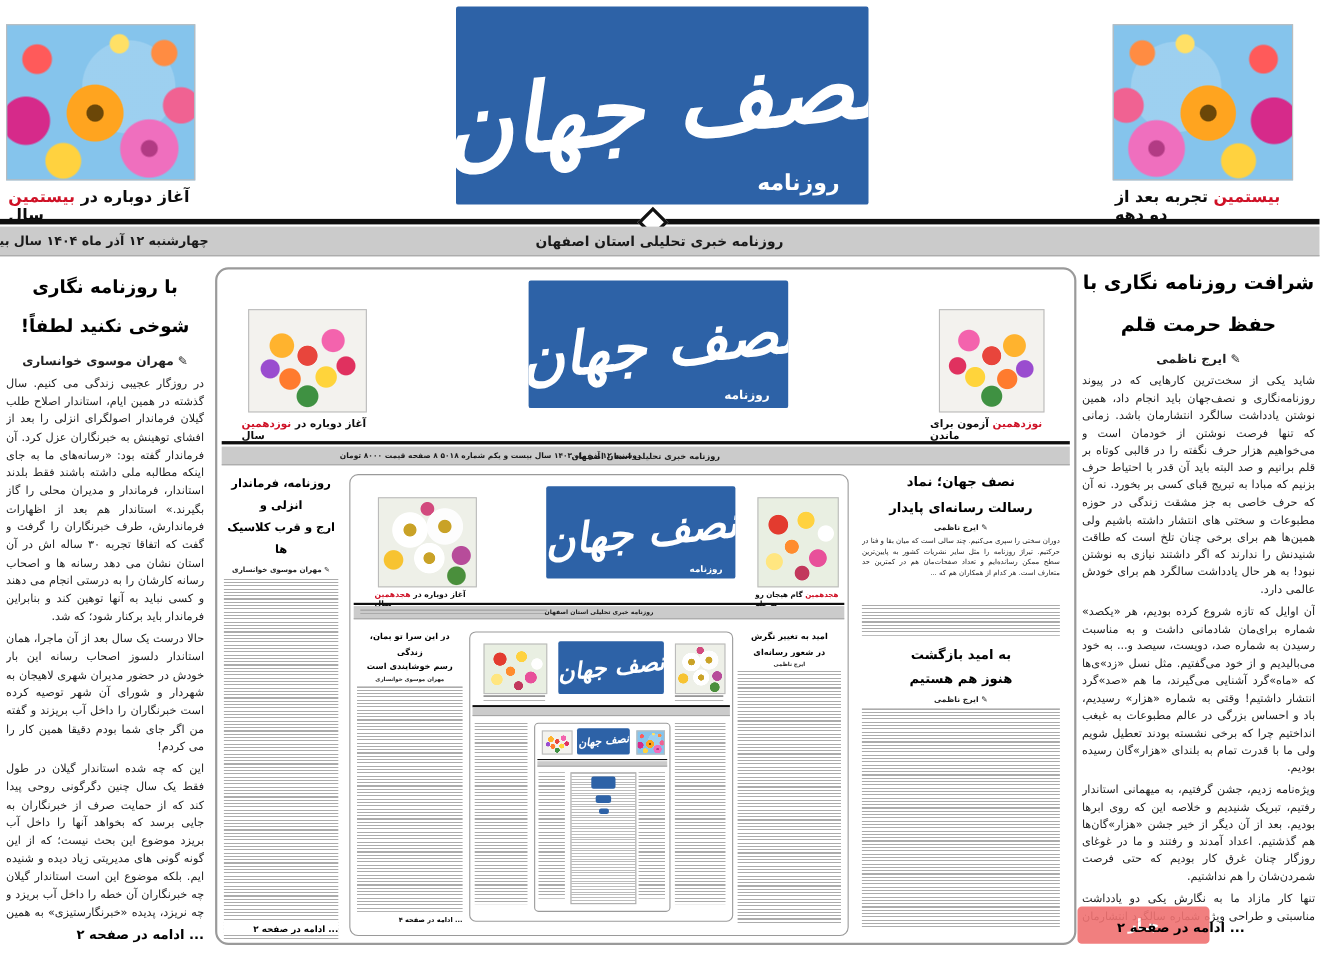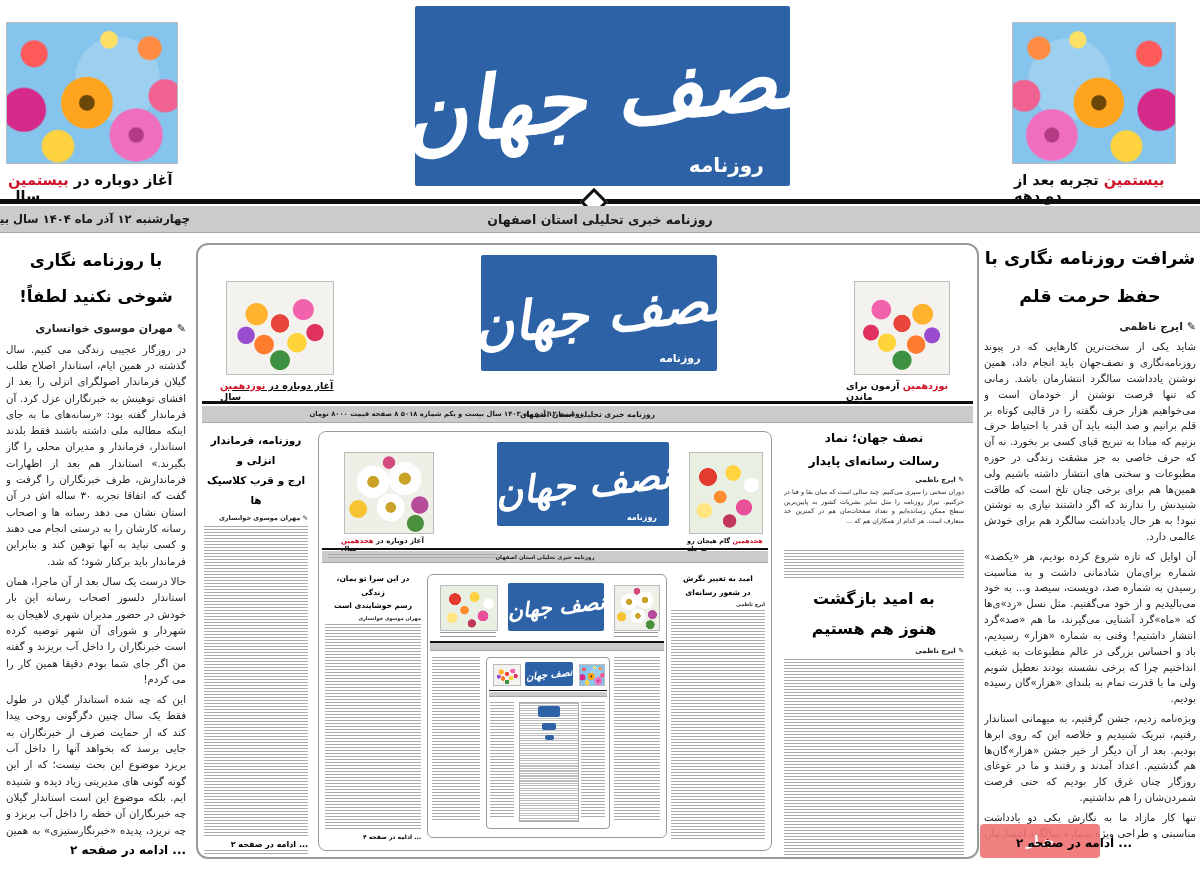--- a/index.html
+++ b/index.html
@@ -50,21 +50,21 @@
     radial-gradient(circle at 20% 72%, #ffe680 0 9%, rgba(255,230,128,0) 10%),
     radial-gradient(circle at 55% 85%, #c2385c 0 8%, rgba(194,56,92,0) 9%);}
   
   .blackrule{background:#0f0f0f;}
   .graybar{background:#cbcbcb;border-bottom:1px solid #a6a6a6;display:flex;align-items:center;}
   .diamond{background:#fff;border:3px solid #111;transform:rotate(45deg);}
   
   .cap{font-weight:bold;text-align:left;color:#0d0d0d;}
   .cap .red{color:#cf1126;}
   .headline{font-weight:bold;text-align:center;color:#000;}
-  .byline{font-weight:bold;color:#222;}
+  .byline{font-weight:bold;text-align:center;color:#222;}
   .pen{font-weight:normal;}
   .bodytxt{text-align:justify;color:#222;overflow:hidden;}
   .bodytxt p{margin:0 0 4px 0;text-indent:0;}
   .cont{font-weight:bold;color:#000;background:#fff;}
   .frame{border:2px solid #9a9a9a;border-radius:12px;background:#fff;}
   .stripes{background:repeating-linear-gradient(to bottom,#8f8f8f 0 1px,rgba(0,0,0,0) 1px 3px);opacity:.75;}
   .stripes2{background:repeating-linear-gradient(to bottom,#7d7d7d 0 1.4px,rgba(0,0,0,0) 1.4px 4px);opacity:.8;}
   .watermark{background:#f07272;border-radius:4px;opacity:.9;display:flex;align-items:center;
     justify-content:center;color:#fff;font-weight:bold;letter-spacing:6px;}
   .fuzz{background:repeating-linear-gradient(to bottom,#bdbdbd 0 1px,#fff 1px 2.5px),
@@ -122,21 +122,21 @@
     <p>تنها کار مازاد ما به نگارش یکی دو یادداشت مناسبتی و طراحی ویژه شماره سالگرد انتشارمان خلاصه شد که هر سال تصویر صفحه اول سال قبل را در آن قاب گرفته‌ایم.</p>
   </div>
   <div class="watermark abs" style="left:-4px;bottom:2px;width:120px;height:34px;font-size:14px;">جـار</div>
   <div class="cont abs" style="right:60px;bottom:8px;font-size:12px;padding:2px 4px;background:transparent;">... ادامه در صفحه ۲</div>
 </div>
 
 <div class="abs frame" style="left:196px;top:243px;width:779px;height:612px;">
 
   <div class="abs" style="left:22px;top:36px;width:120px;">
     <div class="flower flB" style="width:106px;height:92px;margin:0 auto;"></div>
-    <div class="cap rtl" style="margin-top:5px;font-size:9.5px;text-decoration:underline;"><span>آغاز دوباره در </span><span class="red">نوزدهمین</span><span> سال</span></div>
+    <div class="cap rtl" style="margin-top:5px;font-size:9.5px;"><span>آغاز دوباره در </span><span class="red">نوزدهمین</span><span> سال</span></div>
   </div>
 
   <div class="abs masthead" style="left:283px;top:10px;width:236px;height:116px;">
     <div class="mt" style="font-size:54px;">نصف جهان</div>
     <div class="ms" style="font-size:11px;">روزنامه</div>
   </div>
 
   <div class="abs" style="left:648px;top:36px;width:112px;">
     <div class="flower flB" style="width:94px;height:92px;margin:0 auto;transform:scaleX(-1);"></div>
     <div class="cap rtl" style="margin-top:5px;font-size:9.5px;"><span class="red">نوزدهمین</span><span> آزمون برای ماندن</span></div>
@@ -161,21 +161,21 @@
   <div class="abs rtl" style="left:586px;top:182px;width:180px;height:422px;">
     <div class="headline" style="font-size:12px;line-height:1.9;">
       <div>نصف جهان؛ نماد</div>
       <div>رسالت رسانه‌ای پایدار</div>
     </div>
     <div class="byline" style="font-size:7px;margin:3px 0 4px;"><span class="pen">✎</span> <span>ایرج ناظمی</span></div>
     <div class="bodytxt" style="font-size:6.4px;line-height:1.55;height:62px;">
       <p>دوران سختی را سپری می‌کنیم. چند سالی است که میان بقا و فنا در حرکتیم. تیراژ روزنامه را مثل سایر نشریات کشور به پایین‌ترین سطح ممکن رسانده‌ایم و تعداد صفحات‌مان هم در کمترین حد متعارف است. هر کدام از همکاران هم که ...</p>
     </div>
     <div class="stripes" style="height:28px;margin-bottom:6px;"></div>
-    <div class="headline" style="font-size:16px;line-height:1.9;">
+    <div class="headline" style="font-size:12px;line-height:1.9;">
       <div>به امید بازگشت</div>
       <div>هنوز هم هستیم</div>
     </div>
     <div class="byline" style="font-size:7px;margin:3px 0 4px;"><span class="pen">✎</span> <span>ایرج ناظمی</span></div>
     <div class="stripes" style="height:200px;"></div>
   </div>
 
   <div class="abs frame" style="left:120px;top:186px;width:452px;height:418px;border-radius:8px;border-width:1.5px;">
 
     <div class="abs" style="left:22px;top:20px;width:96px;">

